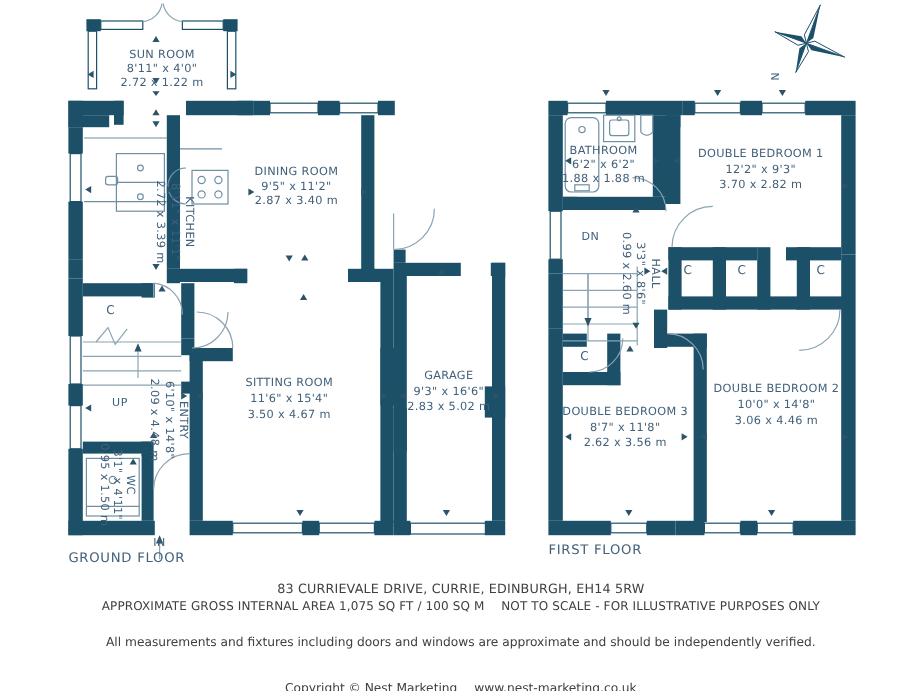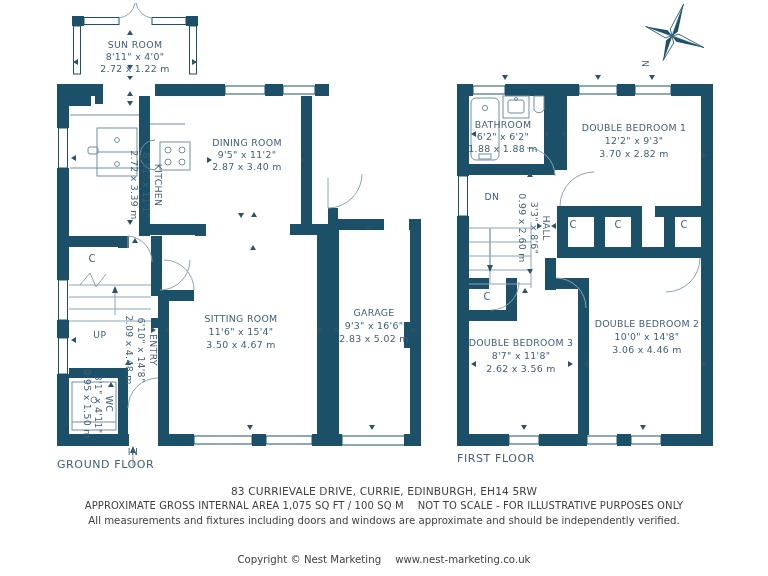--- a/index.html
+++ b/index.html
@@ -79,21 +79,21 @@
     width: 768px;
     text-align: center;
     color: #404040;
   }
   #footer .line {
     display: block;
     line-height: 1.45;
   }
   .f-addr { font-size: 10.6px; letter-spacing: 0.15px; }
   .f-area { font-size: 10px; letter-spacing: 0.1px; text-align: center; }
-  .f-meas { font-size: 10.2px; }
+  .f-meas { font-size: 10.2px; margin-top: 15px; }
   .f-copy { font-size: 10.2px; margin-top: 24px; }
   .f-gap { display: inline-block; width: 14px; }
 </style>
 </head>
 <body>
 
 <div id="plan-root">
 
   <svg id="floorplan" viewBox="0 0 768 576">
 

